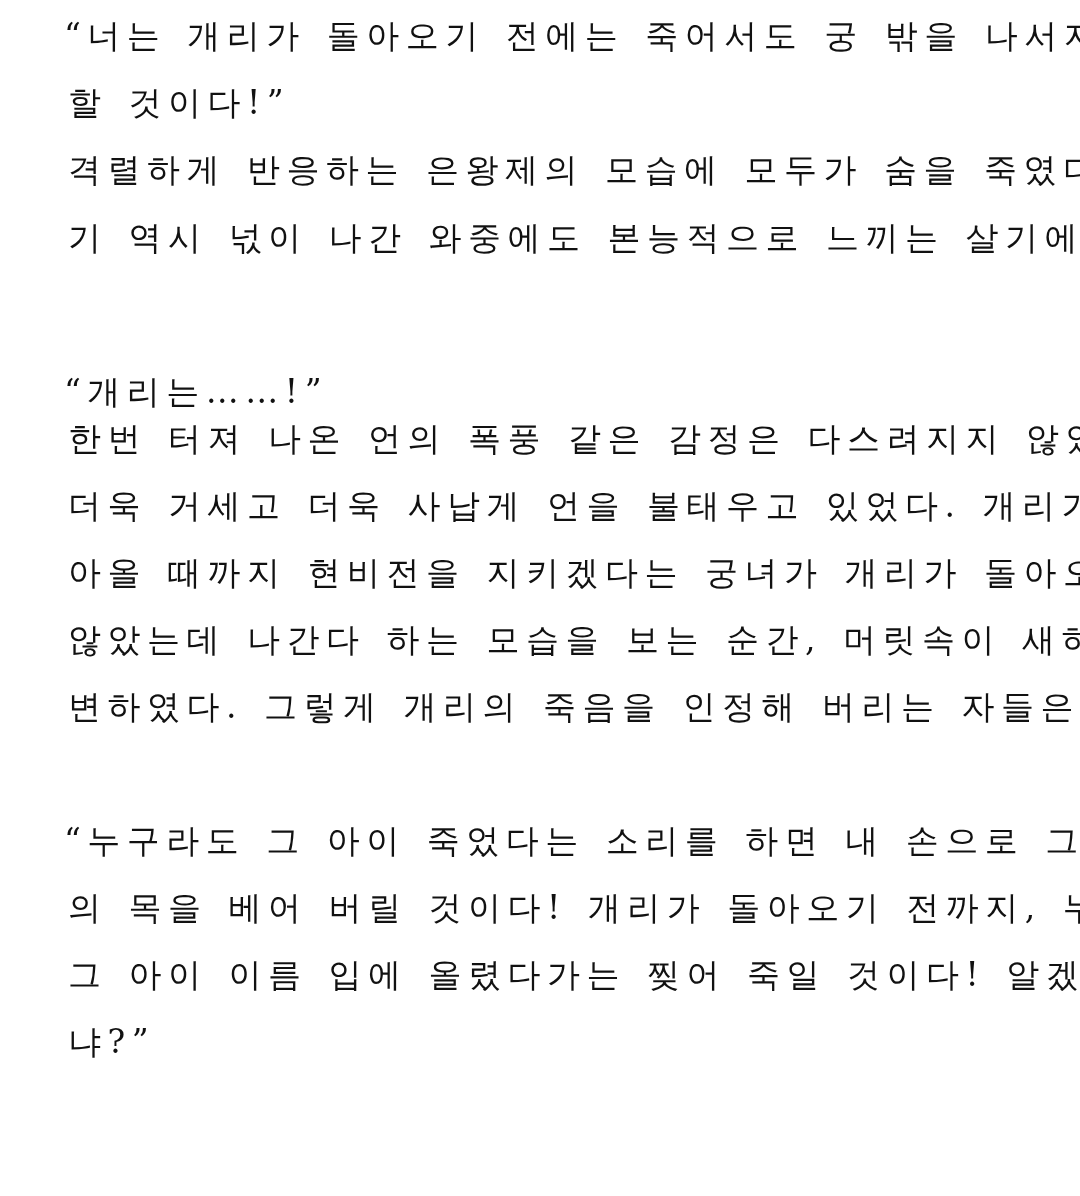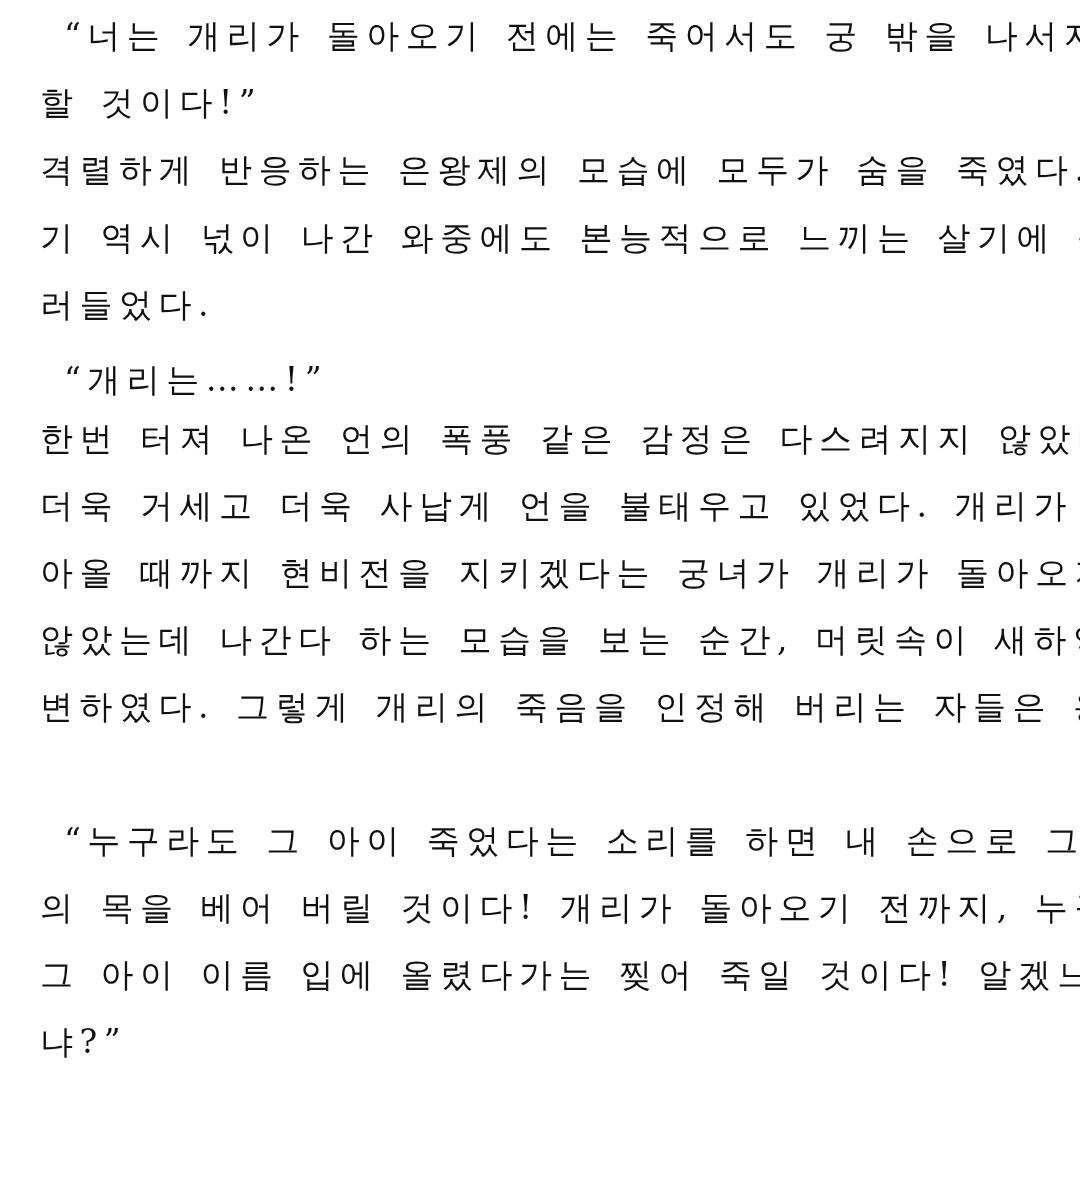--- a/index.html
+++ b/index.html
@@ -16,43 +16,42 @@
     .page {
       position: absolute;
       left: 0;
       top: 0;
       width: 1080px;
       height: 1196px;
       background: #ffffff;
     }
     .line {
       position: absolute;
-      left: 40px;
+      left: 68px;
       white-space: nowrap;
       font-family: "DejaVu Serif", "Liberation Serif", serif;
       font-size: 33px;
       line-height: 40px;
       color: #111111;
       letter-spacing: 6.5px;
       word-spacing: 4px;
     }
     .line.quote-start {
       left: 64px;
     }
   </style>
 </head>
 <body>
 
 <div class="page">
   <div class="line quote-start" style="top:16px">“너는 개리가 돌아오기 전에는 죽어서도 궁 밖을 나서지 못</div>
   <div class="line" style="top:83px">할 것이다!”</div>
   <div class="line" style="top:150px">격렬하게 반응하는 은왕제의 모습에 모두가 숨을 죽였다. 궁</div>
   <div class="line" style="top:218px">기 역시 넋이 나간 와중에도 본능적으로 느끼는 살기에 움츠</div>
-  <div class="line" style="top:285px">러들었다.</div>
-  <div class="line quote-start" style="top:360px">“개리는……!”</div>
+  <div class="line quote-start" style="top:372px">“개리는……!”</div>
   <div class="line" style="top:419px">한번 터져 나온 언의 폭풍 같은 감정은 다스려지지 않았다.</div>
   <div class="line" style="top:486px">더욱 거세고 더욱 사납게 언을 불태우고 있었다. 개리가 돌</div>
   <div class="line" style="top:553px">아올 때까지 현비전을 지키겠다는 궁녀가 개리가 돌아오지도</div>
   <div class="line" style="top:620px">않았는데 나간다 하는 모습을 보는 순간, 머릿속이 새하얗게</div>
   <div class="line" style="top:687px">변하였다. 그렇게 개리의 죽음을 인정해 버리는 자들은 용서</div>
   <div class="line quote-start" style="top:821px">“누구라도 그 아이 죽었다는 소리를 하면 내 손으로 그 자</div>
   <div class="line" style="top:888px">의 목을 베어 버릴 것이다! 개리가 돌아오기 전까지, 누구도</div>
   <div class="line" style="top:955px">그 아이 이름 입에 올렸다가는 찢어 죽일 것이다! 알겠느</div>
   <div class="line" style="top:1022px">냐?”</div>
 </div>

